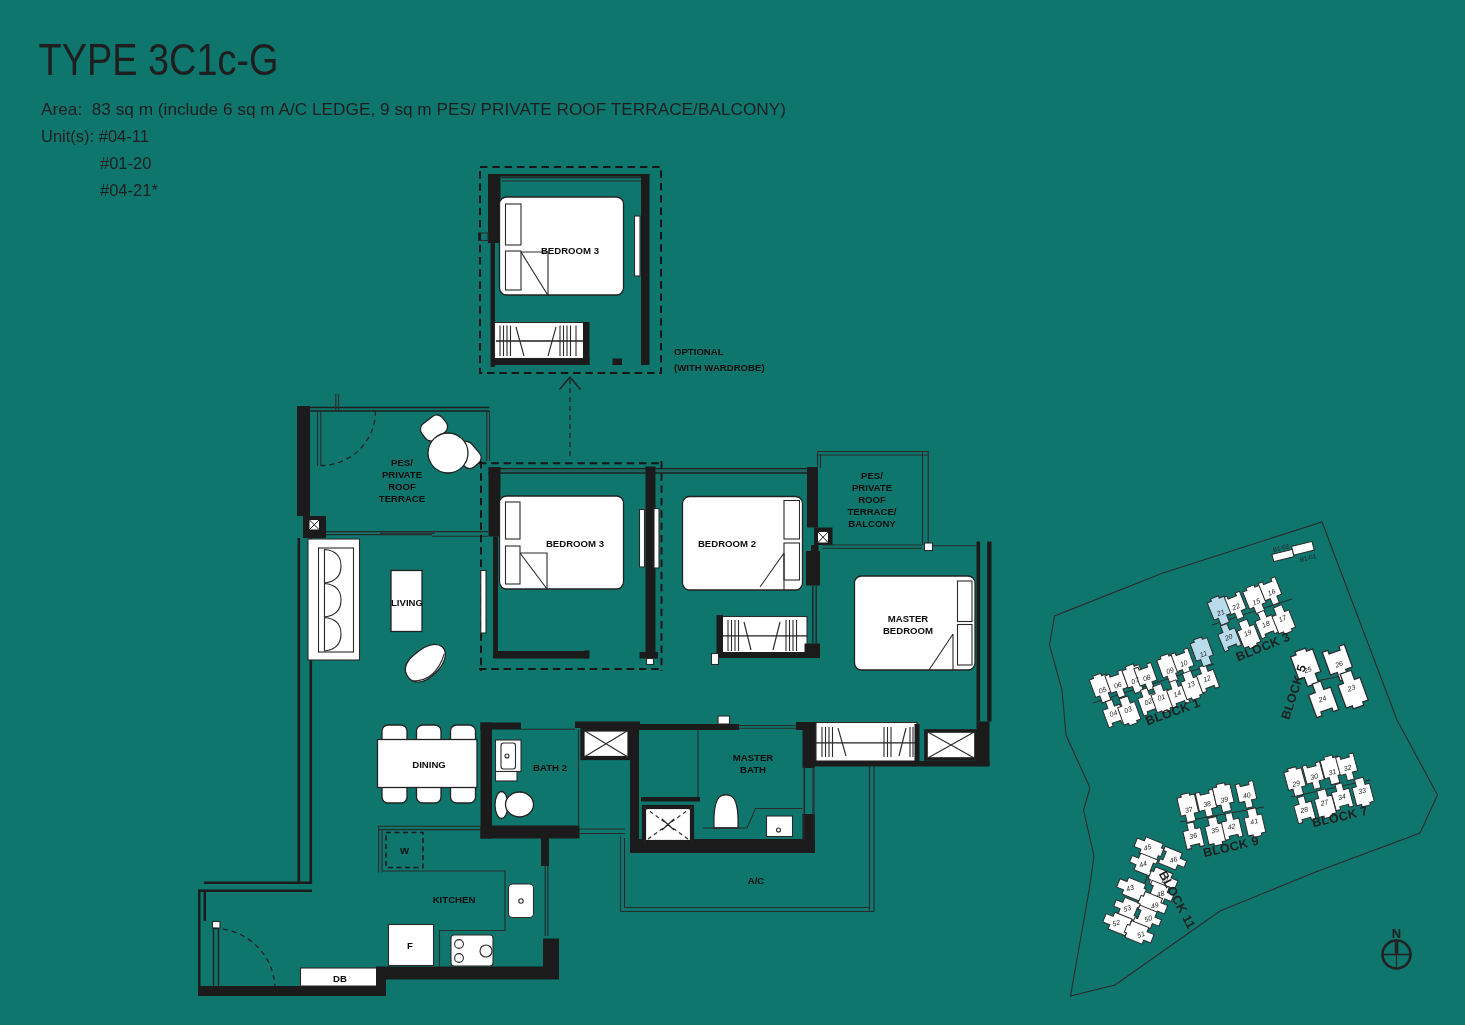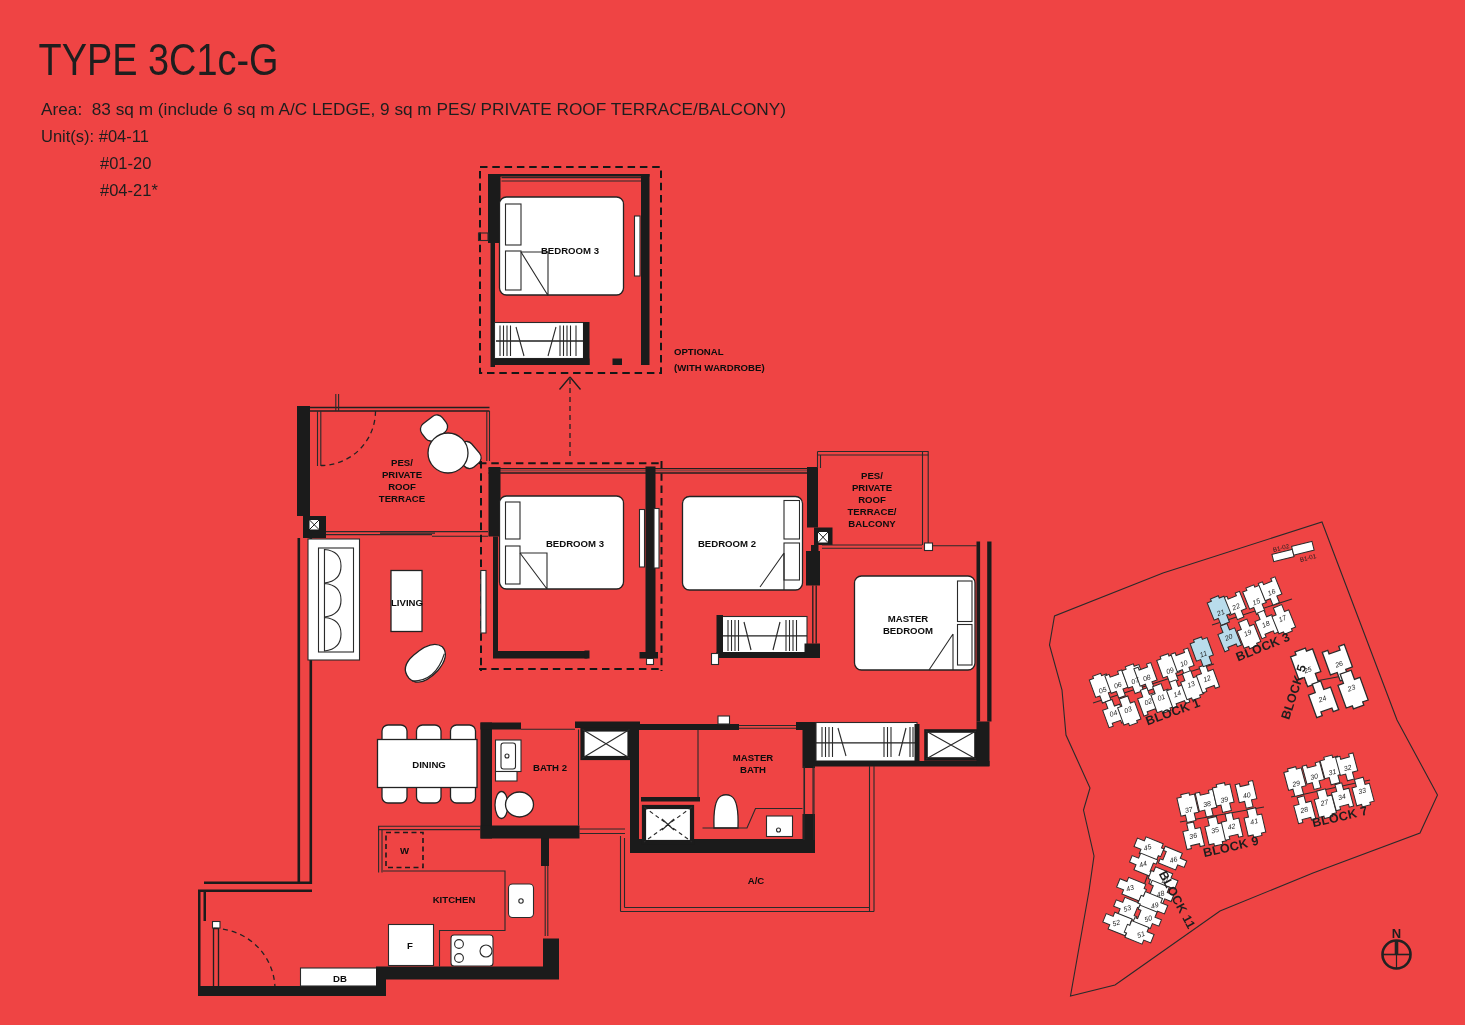--- a/index.html
+++ b/index.html
@@ -1,16 +1,16 @@
 <!DOCTYPE html>
 <html><head>
 <meta charset="utf-8">
 <style>
   html,body{margin:0;padding:0;background:#fff;}
-  #page{position:relative;width:1465px;height:1025px;background:#ef4444;overflow:hidden;
+  #page{position:relative;width:1465px;height:1025px;background:#0f766e;overflow:hidden;
         font-family:"Liberation Sans", sans-serif;}
   svg{position:absolute;left:0;top:0;}
   text{fill:#1e1e1e;}
   .rm{font:bold 9.6px "Liberation Sans",sans-serif;fill:#0d0d0d;}
   .num{font:italic 7px "Liberation Sans",sans-serif;}
   .blk{font:bold 12.5px "Liberation Sans",sans-serif;letter-spacing:.3px;}
   .w{fill:#1b1b1b;stroke:none;}
   .ln{stroke:#1f1f1f;stroke-width:1.35;fill:none;}
   .lt{stroke:#2a2a2a;stroke-width:1.1;fill:none;}
   .fw{fill:#fff;stroke:#222;stroke-width:1.3;}

